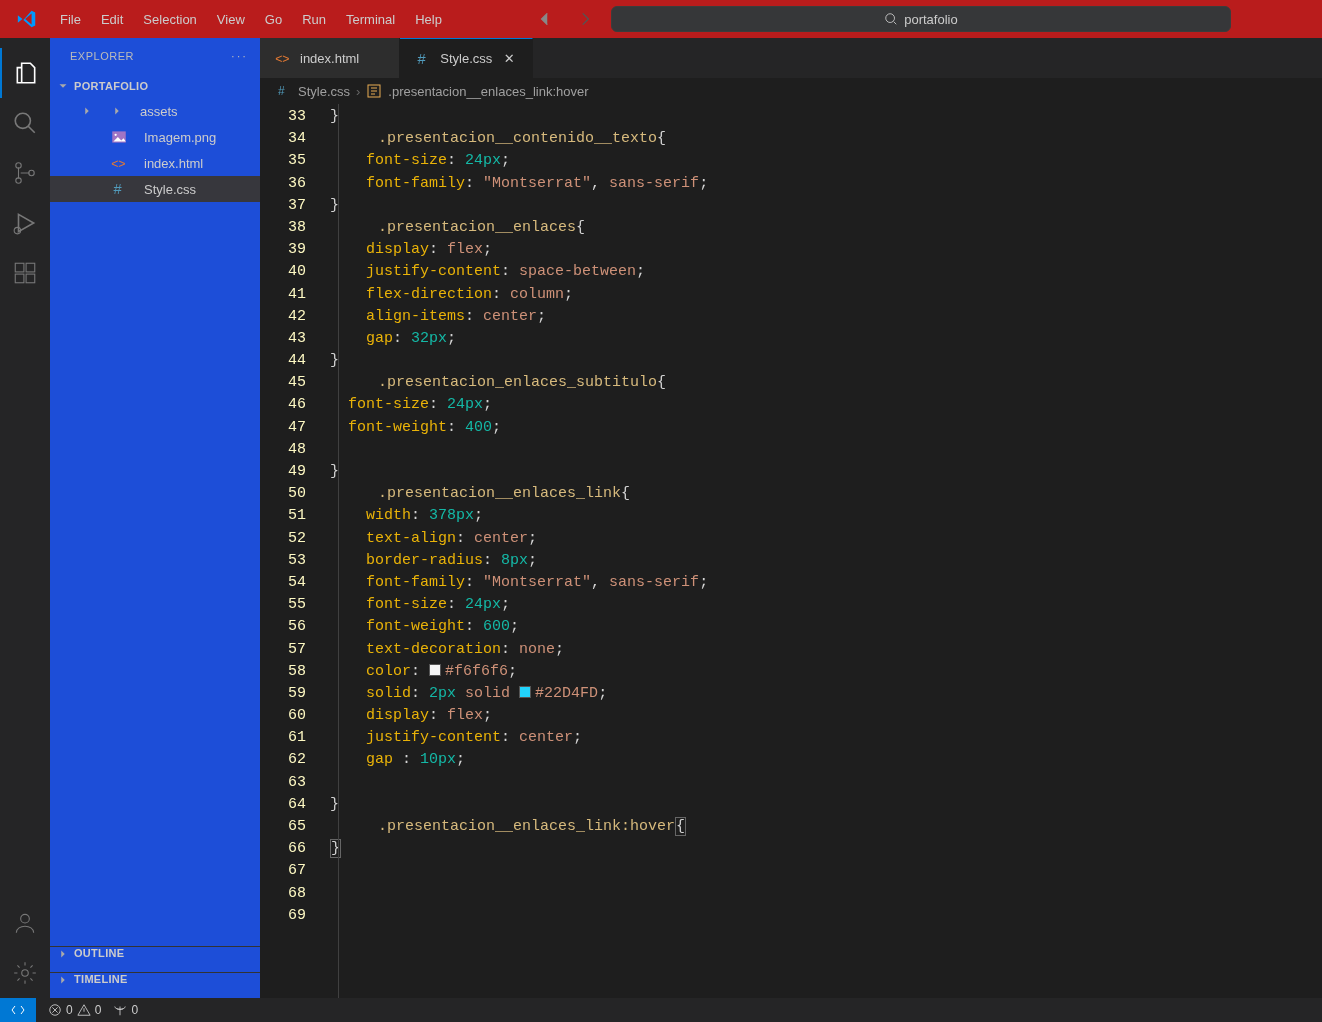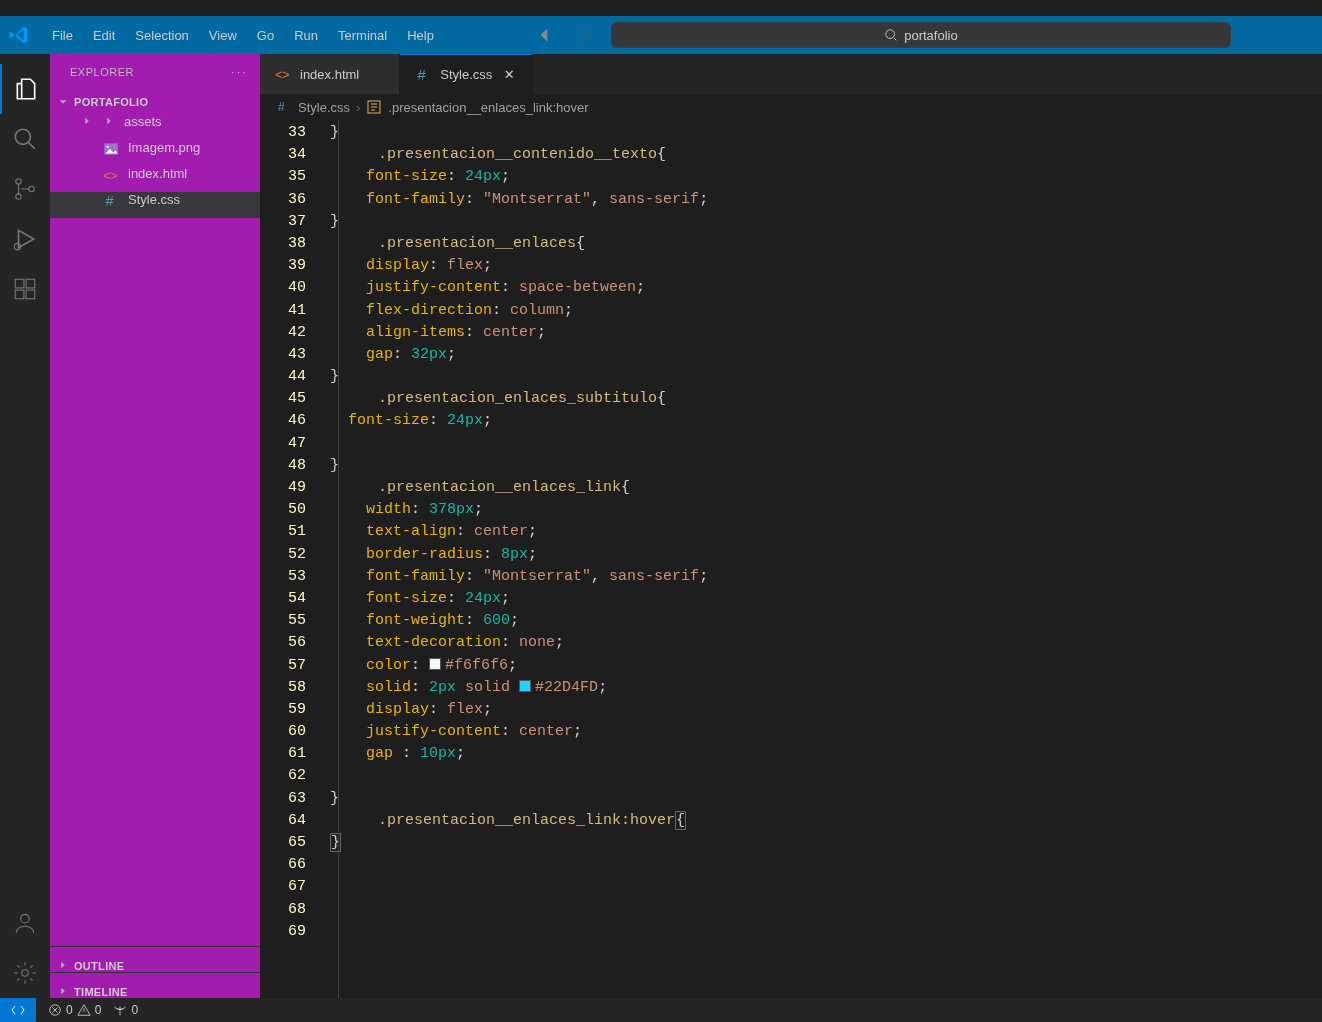--- a/index.html
+++ b/index.html
@@ -4,22 +4,22 @@
 <style>
 * { box-sizing: border-box; margin: 0; padding: 0; }
 body {
   width: 1322px; height: 1022px;
   background: #1e1e1e;
   font-family: -apple-system, "Segoe UI", sans-serif;
   font-size: 13px; color: #cccccc;
   overflow: hidden; display: flex; flex-direction: column;
 }
 .titlebar {
-  height: 38px; background: #0369a1; display: flex; align-items: center;
-  padding: 0 8px; gap: 4px; margin-top: 16px;
+  height: 38px; background: #b91c1c; display: flex; align-items: center;
+  padding: 0 16px; gap: 4px;
 }
 .vscode-logo { width: 22px; height: 22px; margin-right: 8px; }
 .menu-item { padding: 4px 10px; color: #cccccc; font-size: 13px; cursor: pointer; }
 .titlebar-center { flex: 1; display: flex; align-items: center; justify-content: center; gap: 12px; }
 .nav-arrow { width: 28px; height: 28px; display: flex; align-items: center; justify-content: center; color: #888; }
 .nav-arrow.disabled { color: #555; }
 .search-box {
   width: 620px; height: 26px; background: #363739; border: 1px solid #3c3c3c;
   border-radius: 6px; display: flex; align-items: center; justify-content: center;
   gap: 6px; color: #cccccc;
@@ -29,41 +29,41 @@
   width: 50px; background: #252526; display: flex; flex-direction: column;
   align-items: center; padding-top: 10px;
 }
 .activitybar-item {
   width: 50px; height: 50px; display: flex; align-items: center; justify-content: center;
   color: #787878; cursor: pointer;
 }
 .activitybar-item.active { color: #ffffff; border-left: 2px solid #0078d4; }
 .activitybar-spacer { flex: 1; }
 .sidebar {
-  width: 210px; background: #a21caf; display: flex; flex-direction: column;
+  width: 210px; background: #1d4ed8; display: flex; flex-direction: column;
 }
 .sidebar-header {
   height: 36px; display: flex; align-items: center; justify-content: space-between;
   padding: 0 12px 0 20px; font-size: 11px; letter-spacing: 0.5px; color: #bbbbbb;
 }
 .sidebar-folder {
   height: 24px; display: flex; align-items: center; padding-left: 6px;
   font-size: 11px; font-weight: 700; letter-spacing: 0.3px; color: #cccccc; gap: 4px;
 }
 .tree-item {
-  height: 26px; display: flex; align-items: flex-start; padding-left: 16px;
-  gap: 8px; cursor: pointer;
+  height: 26px; display: flex; align-items: center; padding-left: 16px;
+  gap: 16px; cursor: pointer;
 }
 .tree-item.selected { background: #37373d; }
 .tree-item.indent { padding-left: 30px; }
 .chevron { width: 14px; height: 14px; color: #aaa; }
 .file-icon { width: 18px; height: 18px; }
 .sidebar-bottom { margin-top: auto; }
 .section-header {
-  height: 26px; display: flex; align-items: flex-end; padding-left: 6px;
+  height: 26px; display: flex; align-items: flex-start; padding-left: 6px;
   font-size: 11px; font-weight: 700; letter-spacing: 0.3px; gap: 4px;
   border-top: 1px solid #333;
 }
 .editor-area { flex: 1; display: flex; flex-direction: column; background: #1e1e1e; }
 .tabs { height: 40px; background: #252526; display: flex; }
 .tab {
   height: 40px; display: flex; align-items: center; padding: 0 14px; gap: 8px;
   background: #2d2d2d; border-right: 1px solid #1e1e1e; cursor: pointer;
 }
 .tab.active { background: #1e1e1e; border-top: 1px solid #0078d4; }
@@ -316,20 +316,21 @@
           <div class="code-line"><span class="p">}</span></div>
           <div class="code-line"><span class="o">.presentacion__enlaces</span><span class="p">{</span></div>
           <div class="code-line">    <span class="b">display</span><span class="p">: </span><span class="s">flex</span><span class="p">;</span></div>
           <div class="code-line">    <span class="b">justify-content</span><span class="p">: </span><span class="s">space-between</span><span class="p">;</span></div>
           <div class="code-line">    <span class="b">flex-direction</span><span class="p">: </span><span class="s">column</span><span class="p">;</span></div>
           <div class="code-line">    <span class="b">align-items</span><span class="p">: </span><span class="s">center</span><span class="p">;</span></div>
           <div class="code-line">    <span class="b">gap</span><span class="p">: </span><span class="n">32px</span><span class="p">;</span></div>
           <div class="code-line"><span class="p">}</span></div>
           <div class="code-line"><span class="o">.presentacion_enlaces_subtitulo</span><span class="p">{</span></div>
           <div class="code-line">  <span class="b">font-size</span><span class="p">: </span><span class="n">24px</span><span class="p">;</span></div>
+          <div class="code-line">  <span class="b">font-weight</span><span class="p">: </span><span class="n">400</span><span class="p">;</span></div>
           <div class="code-line"> </div>
           <div class="code-line"><span class="p">}</span></div>
           <div class="code-line"><span class="o">.presentacion__enlaces_link</span><span class="p">{</span></div>
           <div class="code-line">    <span class="b">width</span><span class="p">: </span><span class="n">378px</span><span class="p">;</span></div>
           <div class="code-line">    <span class="b">text-align</span><span class="p">: </span><span class="s">center</span><span class="p">;</span></div>
           <div class="code-line">    <span class="b">border-radius</span><span class="p">: </span><span class="n">8px</span><span class="p">;</span></div>
           <div class="code-line">    <span class="b">font-family</span><span class="p">: </span><span class="s">"Montserrat"</span><span class="p">, </span><span class="s">sans-serif</span><span class="p">;</span></div>
           <div class="code-line">    <span class="b">font-size</span><span class="p">: </span><span class="n">24px</span><span class="p">;</span></div>
           <div class="code-line">    <span class="b">font-weight</span><span class="p">: </span><span class="n">600</span><span class="p">;</span></div>
           <div class="code-line">    <span class="b">text-decoration</span><span class="p">: </span><span class="s">none</span><span class="p">;</span></div>

